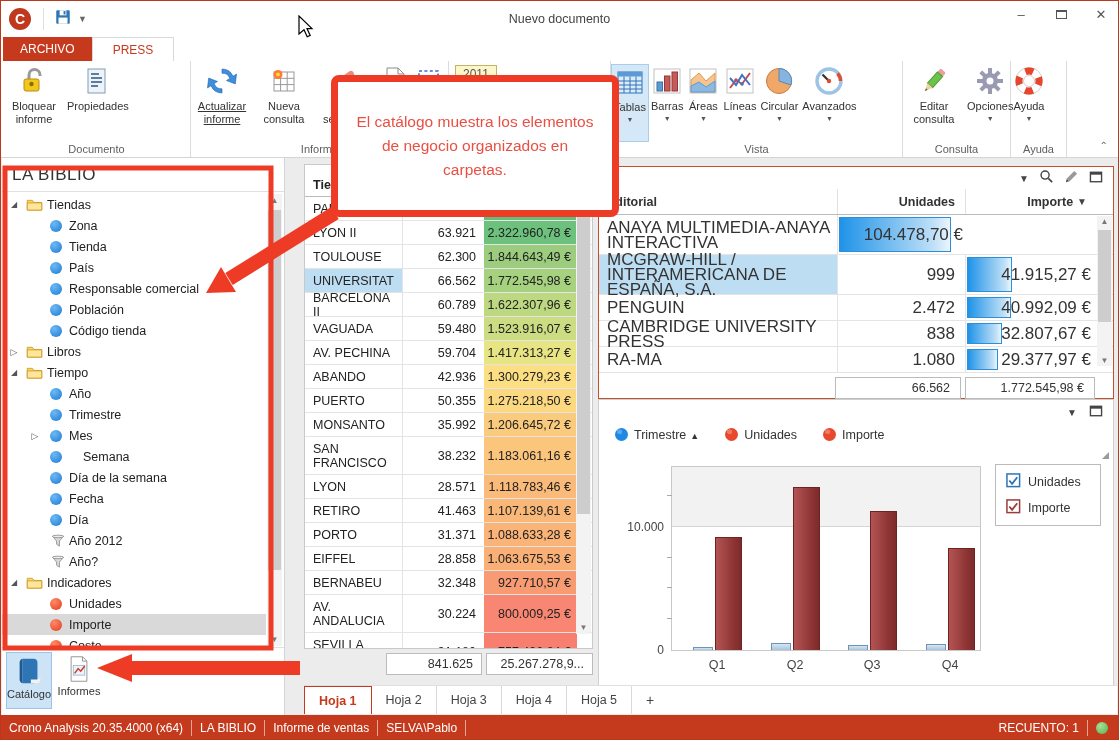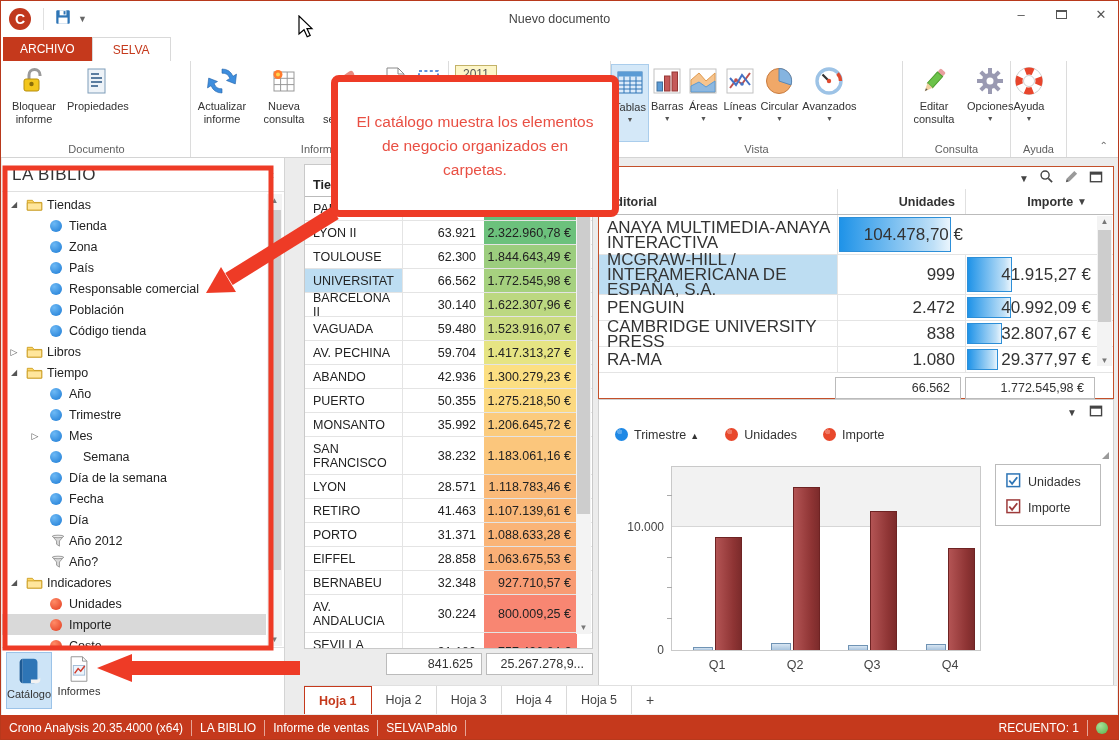--- a/index.html
+++ b/index.html
@@ -148,21 +148,21 @@
       <span class="wb">–</span>
       <span class="wb wb-max">
           <i></i>
         </span>
       <span class="wb">✕</span>
     </div>
   </div>
 
   <div class="tabrow">
     <div class="tab-archivo">ARCHIVO</div>
-    <div class="tab-inicio">SELVA</div>
+    <div class="tab-inicio">PRESS</div>
   </div>
 
   <div class="ribbon" id="ribbon">
     <span class="ribcollapse">⌃</span>
   <div class="rgroup" style="left: 2px; width: 188px;">
         <div class="rbtns">
           <div class="rbtn">
             <div class="ricon"><svg viewBox="0 0 32 32" width="32" height="32">
                 <path d="M11 15v-5a5.5 5.5 0 0 1 11 0v1" fill="none" stroke="#9a9a9a" stroke-width="3"></path>
                 <rect x="6" y="14" width="15" height="12" rx="2" fill="#f3c61c" stroke="#b78f0e"></rect>
@@ -182,21 +182,21 @@
       </div>
       <div class="rgroup" style="left: 190px; width: 258px;">
         <div class="rbtns">
           <div class="rbtn">
             <div class="ricon"><svg viewBox="0 0 32 32" width="32" height="32">
                 <g fill="#3e8ede" stroke="#2261a8" stroke-width=".6">
                   <path d="M16 4a12 12 0 0 1 11 7.3l3.5-2.2-1.2 9.8-8.8-3.4 3.4-2.1A8 8 0 0 0 16 8.2z"></path>
                   <path d="M16 28A12 12 0 0 1 5 20.7l-3.5 2.2 1.2-9.8 8.8 3.4-3.4 2.1A8 8 0 0 0 16 23.8z"></path>
                 </g>
               </svg></div>
-            <div class="rlab" style="width: 58px;">Actualizar informe</div>
+            <div class="rlab" style="width: 58px; text-decoration: underline;">Actualizar informe</div>
           </div>
           <div class="rbtn">
             <div class="ricon"><svg viewBox="0 0 32 32" width="32" height="32">
                 <rect x="6" y="7" width="20" height="19" fill="#fff" stroke="#999"></rect>
                 <path d="M6 13.3h20M6 19.6h20M12.6 7v19M19.2 7v19" stroke="#999"></path>
                 <circle cx="10" cy="9.5" r="4.5" fill="#ff7b2e"></circle>
                 <circle cx="10" cy="9.5" r="2" fill="#ffd34d"></circle>
               </svg></div>
             <div class="rlab" style="width: 58px;">Nueva consulta</div>
           </div>
@@ -357,27 +357,27 @@
               <path d="M1.5 2.5h6l2 2.5h9v9h-17z" fill="#ffd866" stroke="#c99a1e"></path>
               <path d="M1.5 5.5h17v8.5h-17z" fill="#ffe69c" stroke="#c99a1e"></path>
             </svg>
           </span>
           <span class="tlabel" style="left: 45px;">Tiendas</span>
         </div>
         <div class="trow">
           <span class="ticon" style="left: 48px;">
             <span class="dot blue"></span>
           </span>
+          <span class="tlabel" style="left: 67px;">Zona</span>
+        </div>
+        <div class="trow">
+          <span class="ticon" style="left: 48px;">
+            <span class="dot blue"></span>
+          </span>
           <span class="tlabel" style="left: 67px;">Tienda</span>
-        </div>
-        <div class="trow">
-          <span class="ticon" style="left: 48px;">
-            <span class="dot blue"></span>
-          </span>
-          <span class="tlabel" style="left: 67px;">Zona</span>
         </div>
         <div class="trow">
           <span class="ticon" style="left: 48px;">
             <span class="dot blue"></span>
           </span>
           <span class="tlabel" style="left: 67px;">País</span>
         </div>
         <div class="trow">
           <span class="ticon" style="left: 48px;">
             <span class="dot blue"></span>
@@ -551,21 +551,21 @@
             <div class="st-units">62.300</div>
             <div class="st-amt" style="background: rgb(156, 205, 126);">1.844.643,49 €</div>
           </div>
           <div class="strow" style="height: 24px;">
             <div class="st-name sel" style="line-height: 14px;">UNIVERSITAT</div>
             <div class="st-units">66.562</div>
             <div class="st-amt" style="background: rgb(166, 209, 127);">1.772.545,98 €</div>
           </div>
           <div class="strow" style="height: 24px;">
             <div class="st-name" style="line-height: 14px;">BARCELONA II</div>
-            <div class="st-units">30.140</div>
+            <div class="st-units">60.789</div>
             <div class="st-amt" style="background: rgb(188, 216, 129);">1.622.307,96 €</div>
           </div>
           <div class="strow" style="height: 24px;">
             <div class="st-name" style="line-height: 14px;">VAGUADA</div>
             <div class="st-units">59.480</div>
             <div class="st-amt" style="background: rgb(204, 220, 130);">1.523.916,07 €</div>
           </div>
           <div class="strow" style="height: 24px;">
             <div class="st-name" style="line-height: 14px;">AV. PECHINA</div>
             <div class="st-units">59.704</div>

